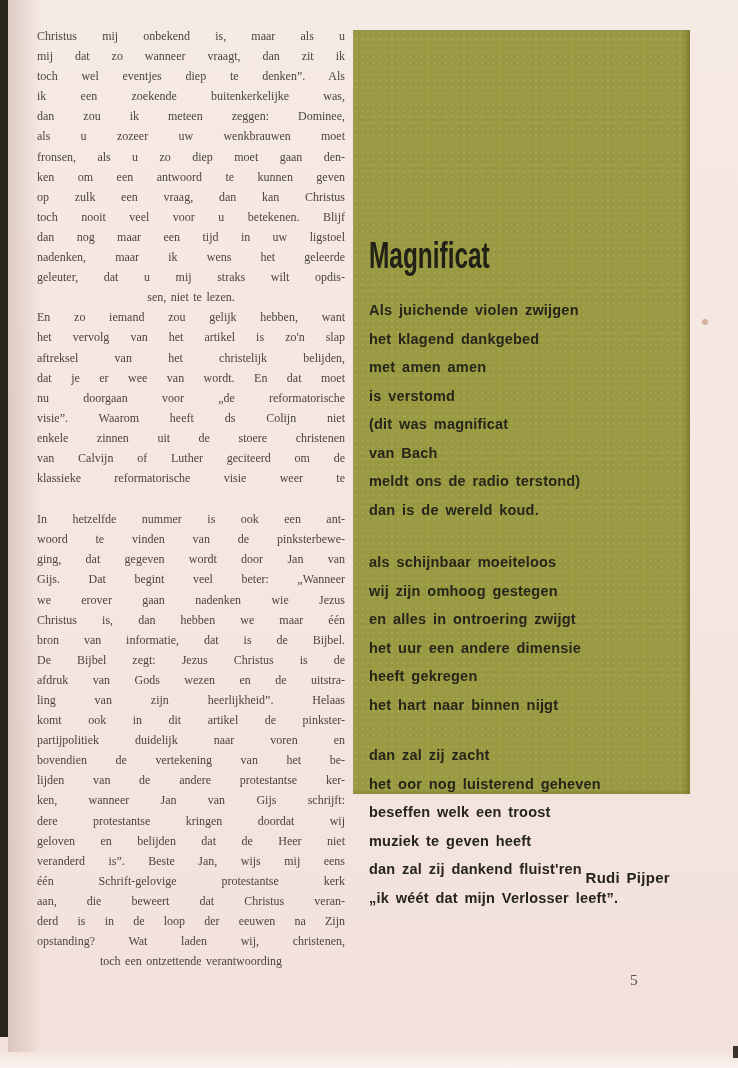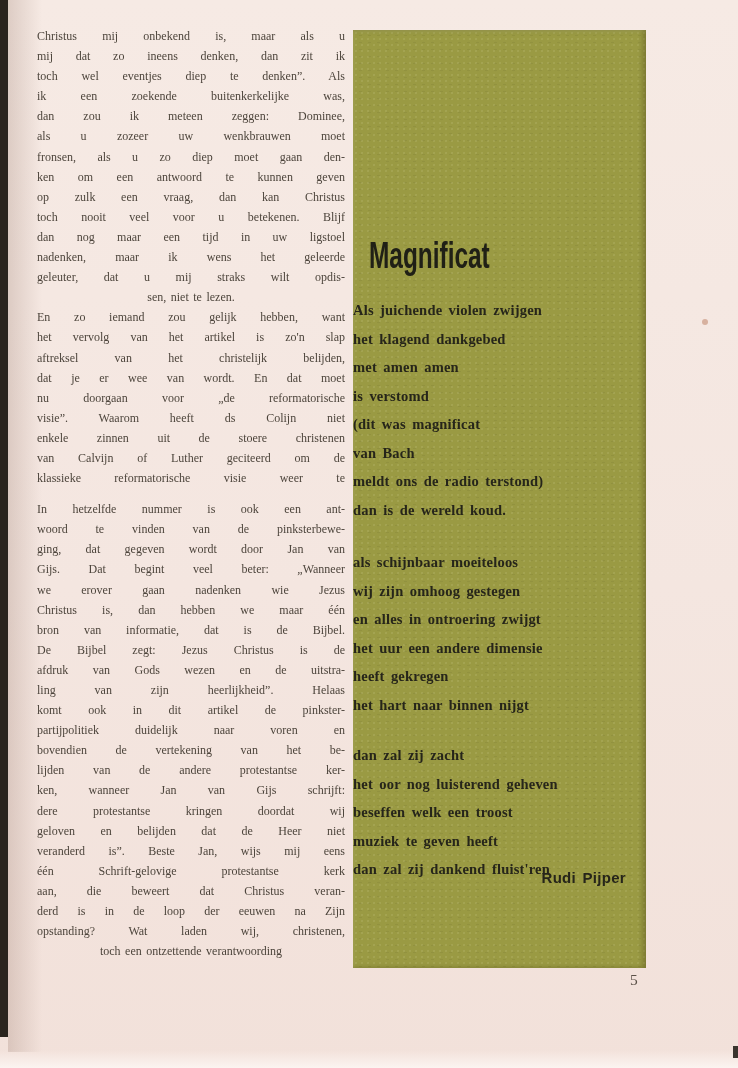--- a/index.html
+++ b/index.html
@@ -32,44 +32,45 @@
   }
 
   
   .article{
     position:absolute;left:37px;top:26px;width:308px;
     color:var(--body-text,#4d453c);
     font-size:12px;line-height:20.1px;word-spacing:1.5px;
   }
   .para > div{min-height:20.1px;text-align:center;}
   .para > div.j{text-align:justify;text-align-last:justify;}
-  .para.spaced{margin-top:11px;}
+  .para.spaced{margin-top:21px;}
 
   
   .poembox{
-    position:absolute;left:353px;top:30px;width:293px;height:938px;
+    position:absolute;left:353px;top:30px;width:293px;height:764px;
     background-color:var(--poem-bg,#9a9a43);
     background-image:
       radial-gradient(rgba(250,250,210,.10) 1px, transparent 1.3px),
       radial-gradient(rgba(55,55,10,.08) 1px, transparent 1.3px);
     background-size:6px 6px, 9px 7px;
     background-position:0 0, 3px 2px;
     box-shadow:inset -3px 0 5px rgba(60,55,10,.35), inset 1px 2px 3px rgba(255,255,235,.12);
+    padding-left:44px;
   }
   .poem-title{
     position:absolute;left:16px;top:206px;margin:0;
     font-family:"Liberation Sans",sans-serif;font-weight:700;
     font-size:37px;line-height:40px;letter-spacing:0;
     color:var(--poem-title,#202016);
     transform:scaleX(.66);transform-origin:0 50%;
     white-space:nowrap;
   }
   .stanza{
-    position:absolute;left:0;right:10px;
-    font-family:Liberation Serif, serif;font-weight:700;
+    position:absolute;left:16px;right:10px;
+    font-family:Liberation Sans, sans-serif;font-weight:700;
     font-size:14.5px;line-height:28.5px;
     letter-spacing:.2px;word-spacing:2.5px;
     color:var(--poem-text,#26251a);
   }
   .stanza > div{white-space:nowrap;}
   .stanza-1{top:266px;}
   .stanza-2{top:518px;}
   .stanza-3{top:711px;}
   .poem-author{
     position:absolute;right:20px;top:834px;
@@ -85,21 +86,21 @@
 </style>
 </head>
 <body>
 
 <div class="edge-left"></div>
 <div class="left-shadow"></div>
 
 <div class="article">
   <div class="para">
       <div class="j">Christus mij onbekend is, maar als u</div>
-      <div class="j">mij dat zo ineens denken, dan zit ik</div>
+      <div class="j">mij dat zo wanneer vraagt, dan zit ik</div>
       <div class="j">toch wel eventjes diep te denken”. Als</div>
       <div class="j">ik een zoekende buitenkerkelijke was,</div>
       <div class="j">dan zou ik meteen zeggen: Dominee,</div>
       <div class="j">als u zozeer uw wenkbrauwen moet</div>
       <div class="j">fronsen, als u zo diep moet gaan den-</div>
       <div class="j">ken om een antwoord te kunnen geven</div>
       <div class="j">op zulk een vraag, dan kan Christus</div>
       <div class="j">toch nooit veel voor u betekenen. Blijf</div>
       <div class="j">dan nog maar een tijd in uw ligstoel</div>
       <div class="j">nadenken, maar ik wens het geleerde</div>
@@ -163,20 +164,21 @@
       <div>het uur een andere dimensie</div>
       <div>heeft gekregen</div>
       <div>het hart naar binnen nijgt</div>
     </div>
   <div class="stanza stanza-3">
       <div>dan zal zij zacht</div>
       <div>het oor nog luisterend geheven</div>
       <div>beseffen welk een troost</div>
       <div>muziek te geven heeft</div>
       <div>dan zal zij dankend fluist'ren</div>
+      <div>„ik wéét dat mijn Verlosser leeft”.</div>
     </div>
   <div class="poem-author">Rudi Pijper</div>
 </div>
 
 <div class="pagenum">5</div>
 
 <div class="speck"></div>
 <div class="bottom-strip"></div>
 <div class="corner-mark"></div>
 

